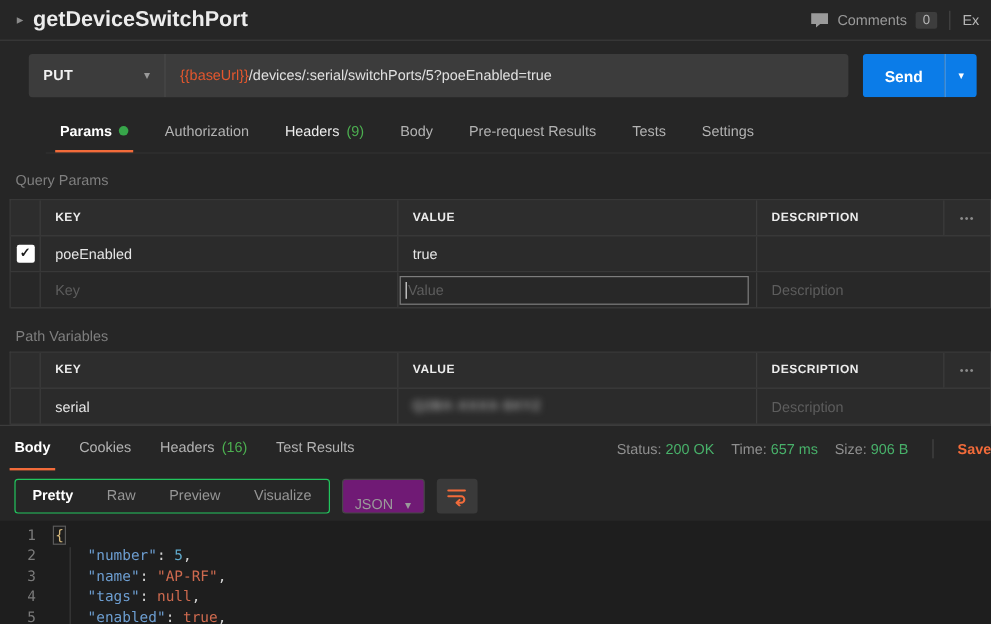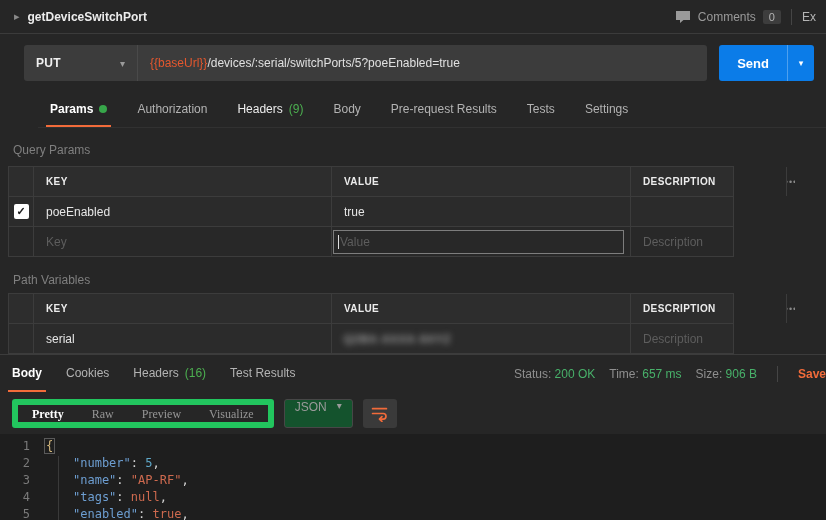--- a/index.html
+++ b/index.html
@@ -8,21 +8,21 @@
     font-family:"Liberation Sans", sans-serif;
     background:#262626; color:#e8e8e8; overflow:hidden;
     font-size:12px; -webkit-font-smoothing:antialiased;
   }
   .app { width:826px; height:520px; display:flex; flex-direction:column; overflow:hidden; }
 
   
   .titlebar { height:34px; flex:0 0 34px; display:flex; align-items:center;
     padding:0 10px 0 14px; border-bottom:1px solid #3b3b3b; }
   .caret-right { color:#8a8a8a; font-size:11px; margin-right:8px; }
-  .req-title { font-size:12px; font-weight:bold; color:#ececec; }
+  .req-title { font-size:18px; font-weight:bold; color:#ececec; }
   .titlebar-right { margin-left:auto; display:flex; align-items:center; gap:4px; }
   .comments { display:flex; align-items:center; gap:7px; color:#9a9a9a; cursor:pointer; }
   .comments svg { display:block; }
   .badge { background:#3d3d3d; color:#b5b5b5; border-radius:2px; padding:1px 6px; font-size:11px; }
   .vdiv { width:1px; height:16px; background:#454545; margin:0 6px; }
   .examples { color:#b5b5b5; white-space:nowrap; }
 
   
   .reqbar { height:58px; flex:0 0 58px; display:flex; align-items:center;
     padding:0 12px 0 24px; }
@@ -52,21 +52,21 @@
   .tab .count { color:#4caf50; }
   .tab.bright { color:#ededed; }
   .dot { width:8px; height:8px; border-radius:50%; background:#37a64a; display:inline-block; }
 
   
   .section-label { height:38px; flex:0 0 38px; display:flex; align-items:center;
     padding:6px 0 0 13px; color:#7f7f7f; }
   .section-label.pv { height:36px; flex:0 0 36px; padding-top:10px; }
 
   
-  .ptable { margin-left:8px; width:726px; border:1px solid #3c3c3c; border-bottom:none; background:#2b2b2b; }
+  .ptable { margin-left:8px; width:818px; border:1px solid #3c3c3c; border-bottom:none; background:#2b2b2b; }
   .trow { display:flex; height:30px; border-bottom:1px solid #3c3c3c; align-items:stretch; }
   .trow.thead { background:#2d2d2d; }
   .trow.newrow { background:#282828; }
   .tcell { display:flex; align-items:center; padding:0 12px; border-right:1px solid #3c3c3c; overflow:hidden; }
   .c-check { width:25px; flex:0 0 25px; justify-content:center; padding:0; }
   .c-key   { width:298px; flex:0 0 298px; }
   .c-val   { width:299px; flex:0 0 299px; }
   .c-desc  { width:156px; flex:0 0 156px; }
   .c-desc-wide { width:196px; flex:0 0 196px; border-right:none; }
   .c-menu  { width:40px; flex:1; justify-content:center; border-right:none; color:#8a8a8a;
@@ -87,25 +87,25 @@
   .respbar { height:38px; flex:0 0 38px; display:flex; align-items:stretch;
     padding-left:8px; border-top:1px solid #3c3c3c; }
   .respbar .tab { margin-right:16px; }
   .resp-meta { margin-left:auto; display:flex; align-items:center; gap:14px; padding-right:0; white-space:nowrap; }
   .meta-label { color:#8f8f8f; }
   .meta-value { color:#48b16a; }
   .save-link { color:#f26b3a; font-weight:bold; cursor:pointer; }
 
   
   .resp-toolbar { height:42px; flex:0 0 42px; display:flex; align-items:center; padding-left:12px; gap:10px; }
-  .view-group { display:flex; align-items:flex-end; height:29px; border:6px solid #22c55e; border-radius:3px;font-family:Liberation Serif, serif; }
+  .view-group { display:flex; align-items:center; height:29px; border:1px solid #22c55e; border-radius:3px; }
   .view-item { display:flex; align-items:center; padding:0 14px; color:#969696; cursor:pointer; }
   .view-item.active { color:#fff; font-weight:bold; }
-  .format-select { height:29px; border:1px solid #474747; border-radius:3px; background:#14532d;
-    display:flex; align-items:flex-start; gap:10px; padding:0 10px; color:#9a9a9a; cursor:pointer; }
+  .format-select { height:29px; border:1px solid #474747; border-radius:3px; background:#701a75;
+    display:flex; align-items:flex-end; gap:10px; padding:0 10px; color:#9a9a9a; cursor:pointer; }
   .wrap-btn { height:29px; width:34px; border-radius:3px; background:#3a3a3a;
     display:flex; align-items:center; justify-content:center; cursor:pointer; }
 
   
   .code { flex:1; background:#1e1e1e; font-family:"DejaVu Sans Mono", monospace;
     font-size:12px; color:#d4d4d4; padding-top:4px; position:relative; overflow:hidden; }
   .guide { position:absolute; left:58px; top:22px; bottom:0; width:1px; background:#3a3a3a; }
   .cl { display:flex; height:17px; line-height:17px; }
   .ln { width:44px; flex:0 0 44px; text-align:right; padding-right:14px; color:#7a7a7a; user-select:none; }
   .lc { white-space:pre; }

